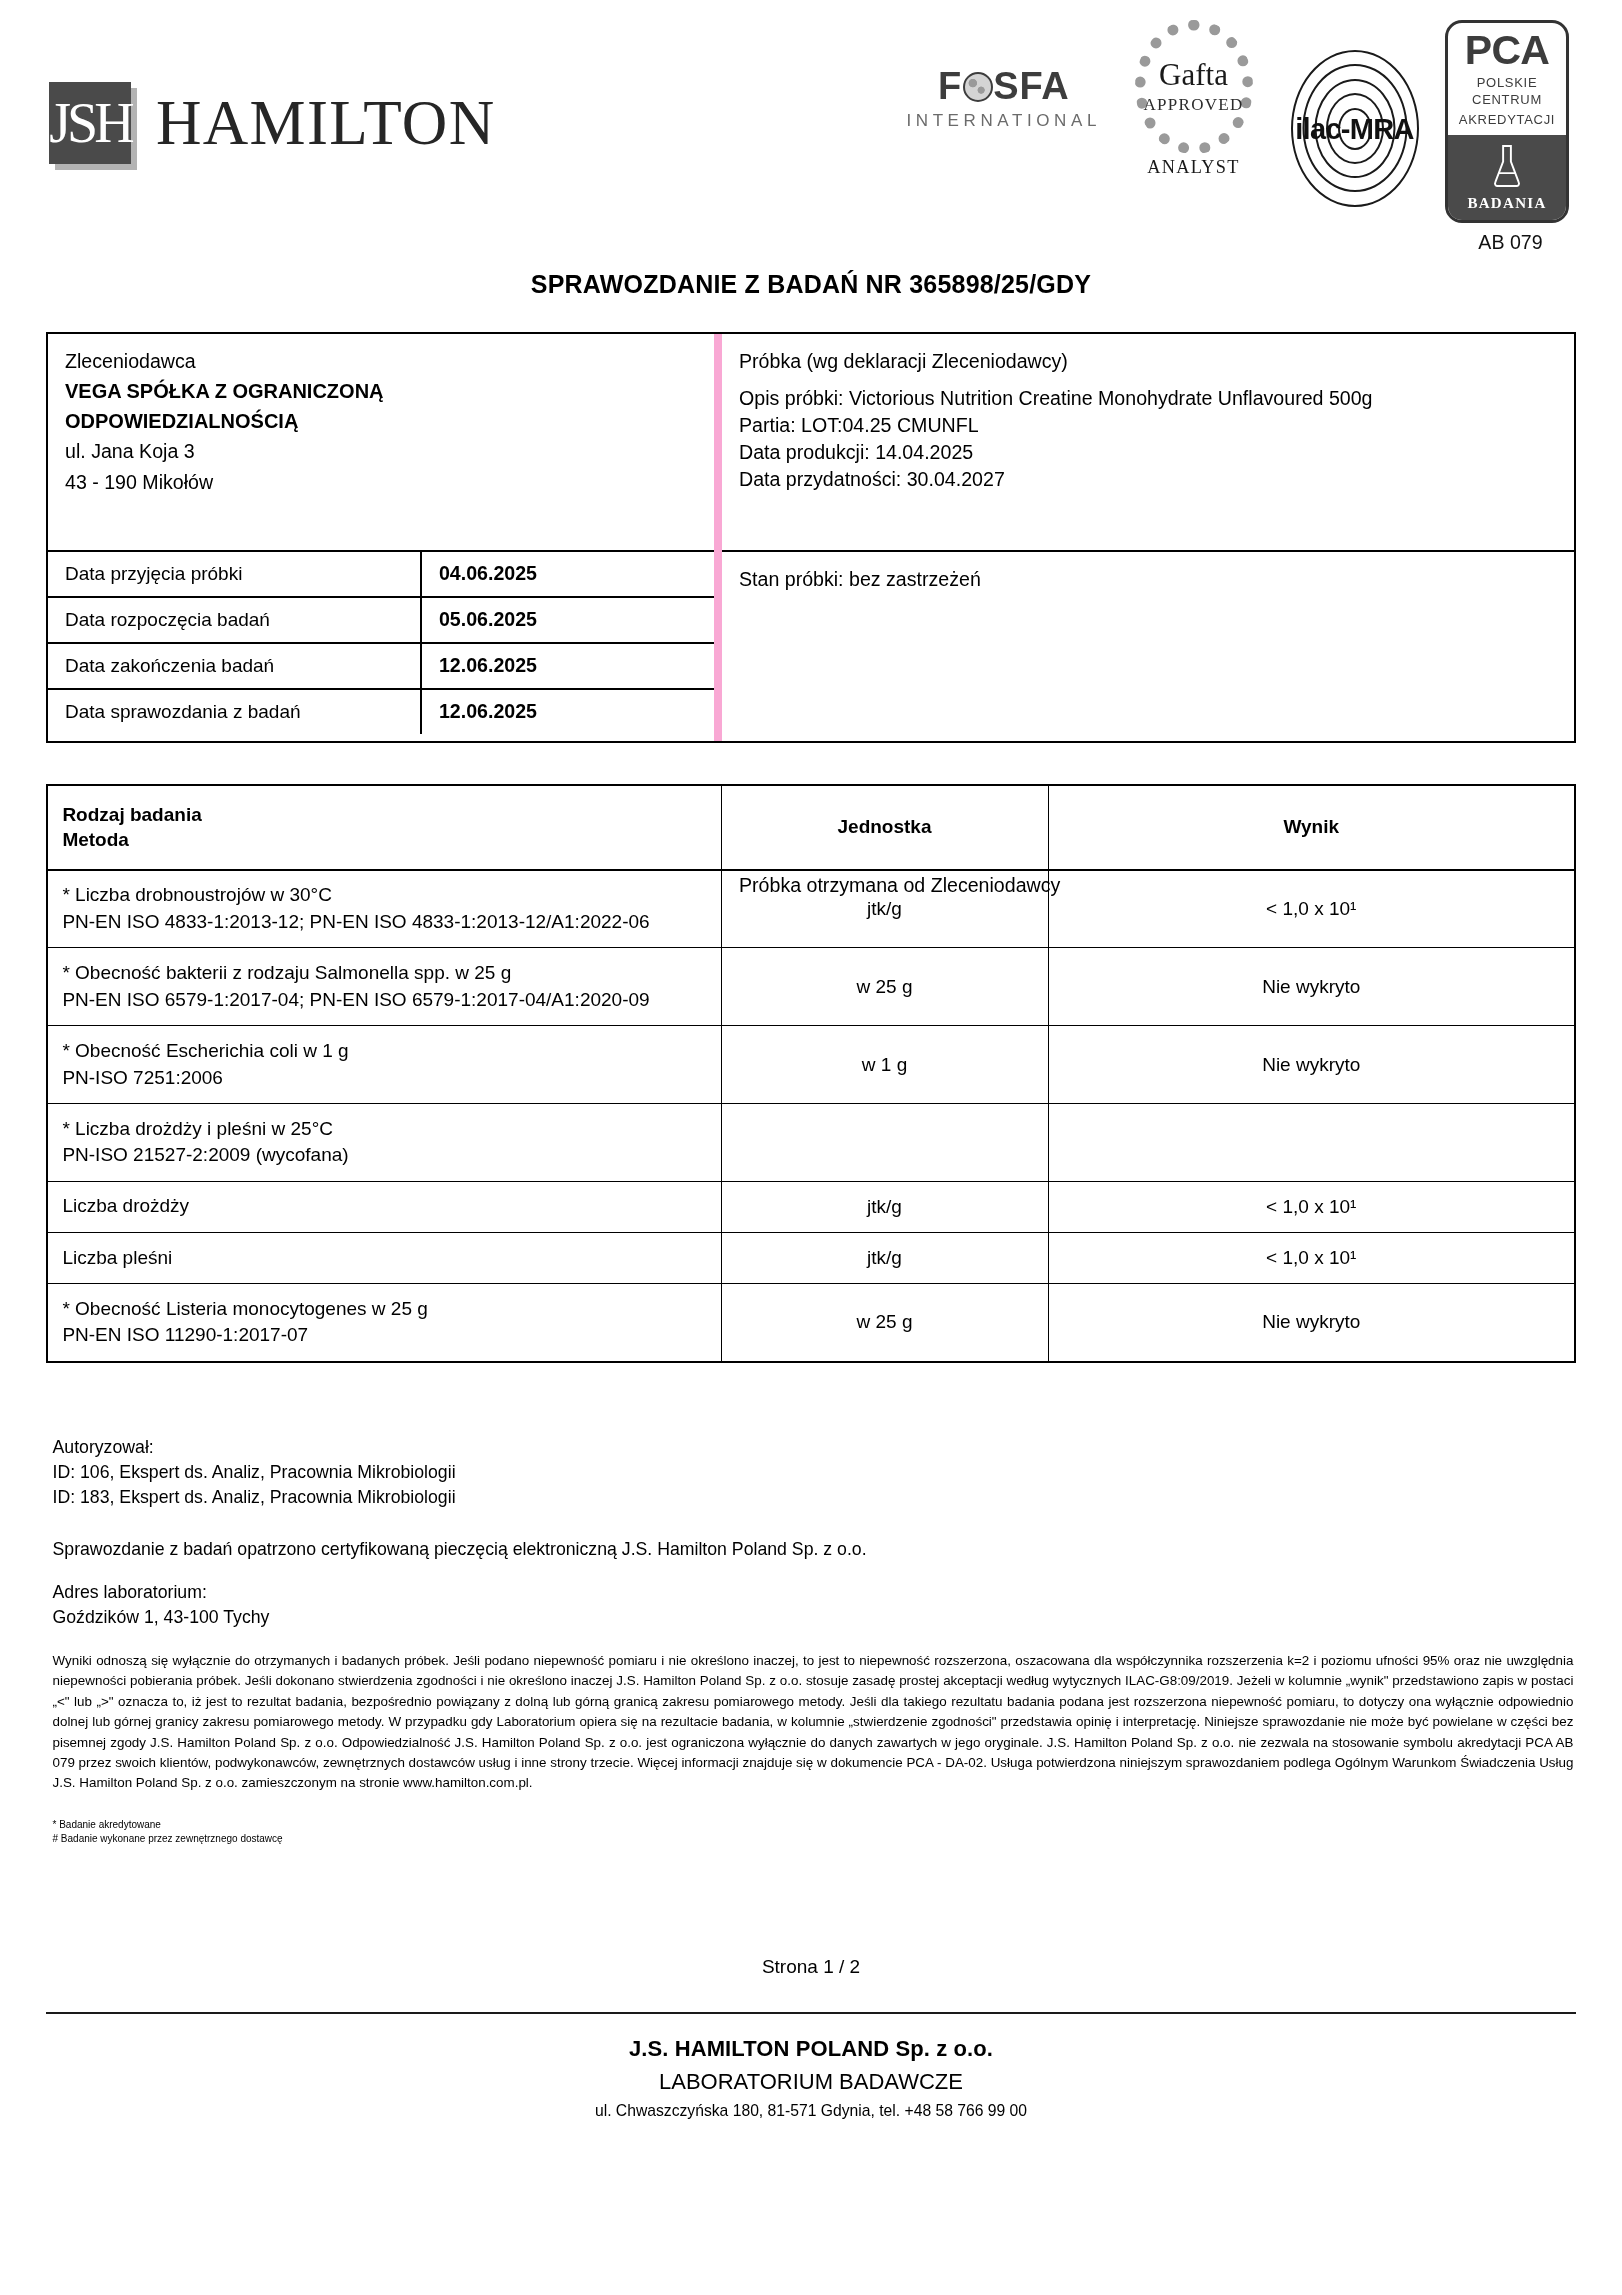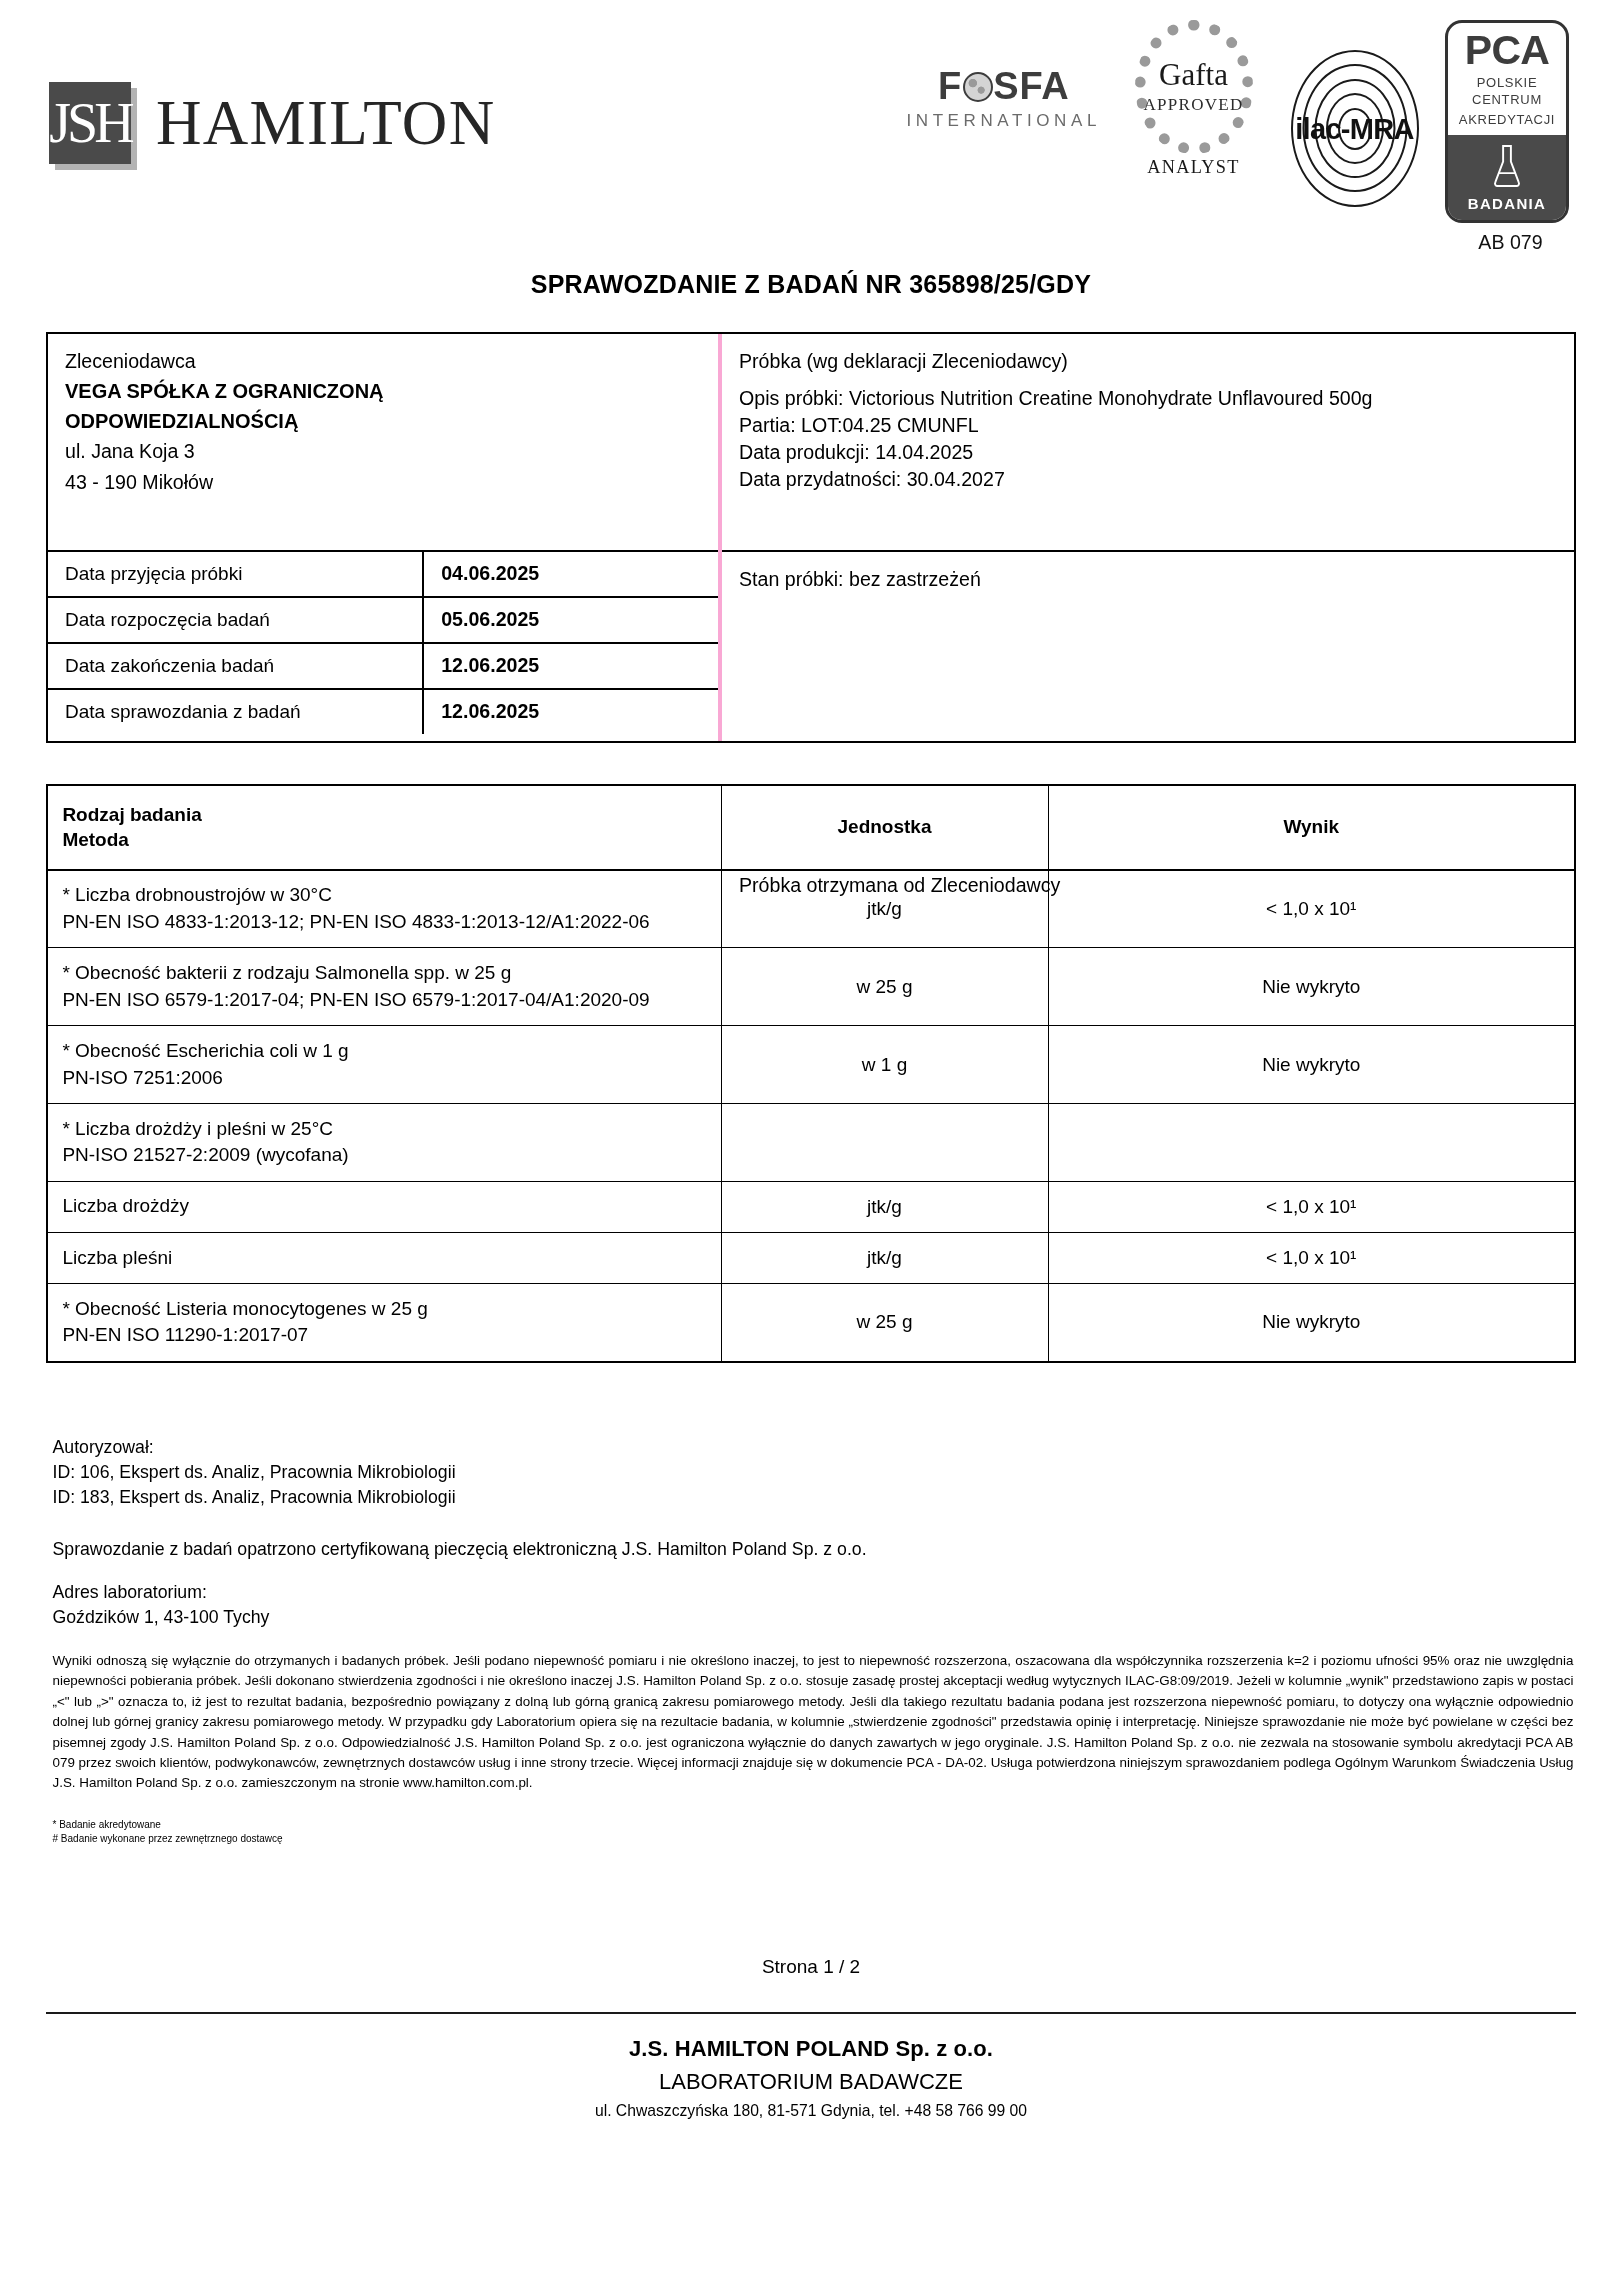--- a/index.html
+++ b/index.html
@@ -232,21 +232,21 @@
   .pca-bottom {
     background: #4a4a4a;
     padding: 9.2px 3.9px 7.9px;
   }
   .pca-flask {
     width: 34px;
     height: 44px;
     margin: 0 auto 6.5px;
   }
   .pca-badania {
-    font-family: Liberation Sans, sans-serif;
+    font-family: Liberation Serif, serif;
     font-weight: bold;
     font-size: 15px;
     letter-spacing: 1.3px;
     color: #ffffff;
   }
   .pca-ab {
     font-family: "Liberation Sans", sans-serif;
     font-size: 19.6px;
     color: #111111;
     margin-top: 7.9px;
@@ -268,21 +268,21 @@
     box-sizing: border-box;
   }
   .top-block {
     display: flex;
     margin-top: 33px;
     border: 2px solid #000;
     box-sizing: border-box;
   }
   .tb-left {
     width: 674px;
-    border-right: 4px solid #f9a8d4;
+    border-right: 8px solid #f9a8d4;
     box-sizing: border-box;
   }
   .tb-right {
     flex: 1;
     box-sizing: border-box;
   }
   .client-box {
     padding: 14.4px 17px 18.3px;
     font-size: 19.6px;
     line-height: 1.38;

